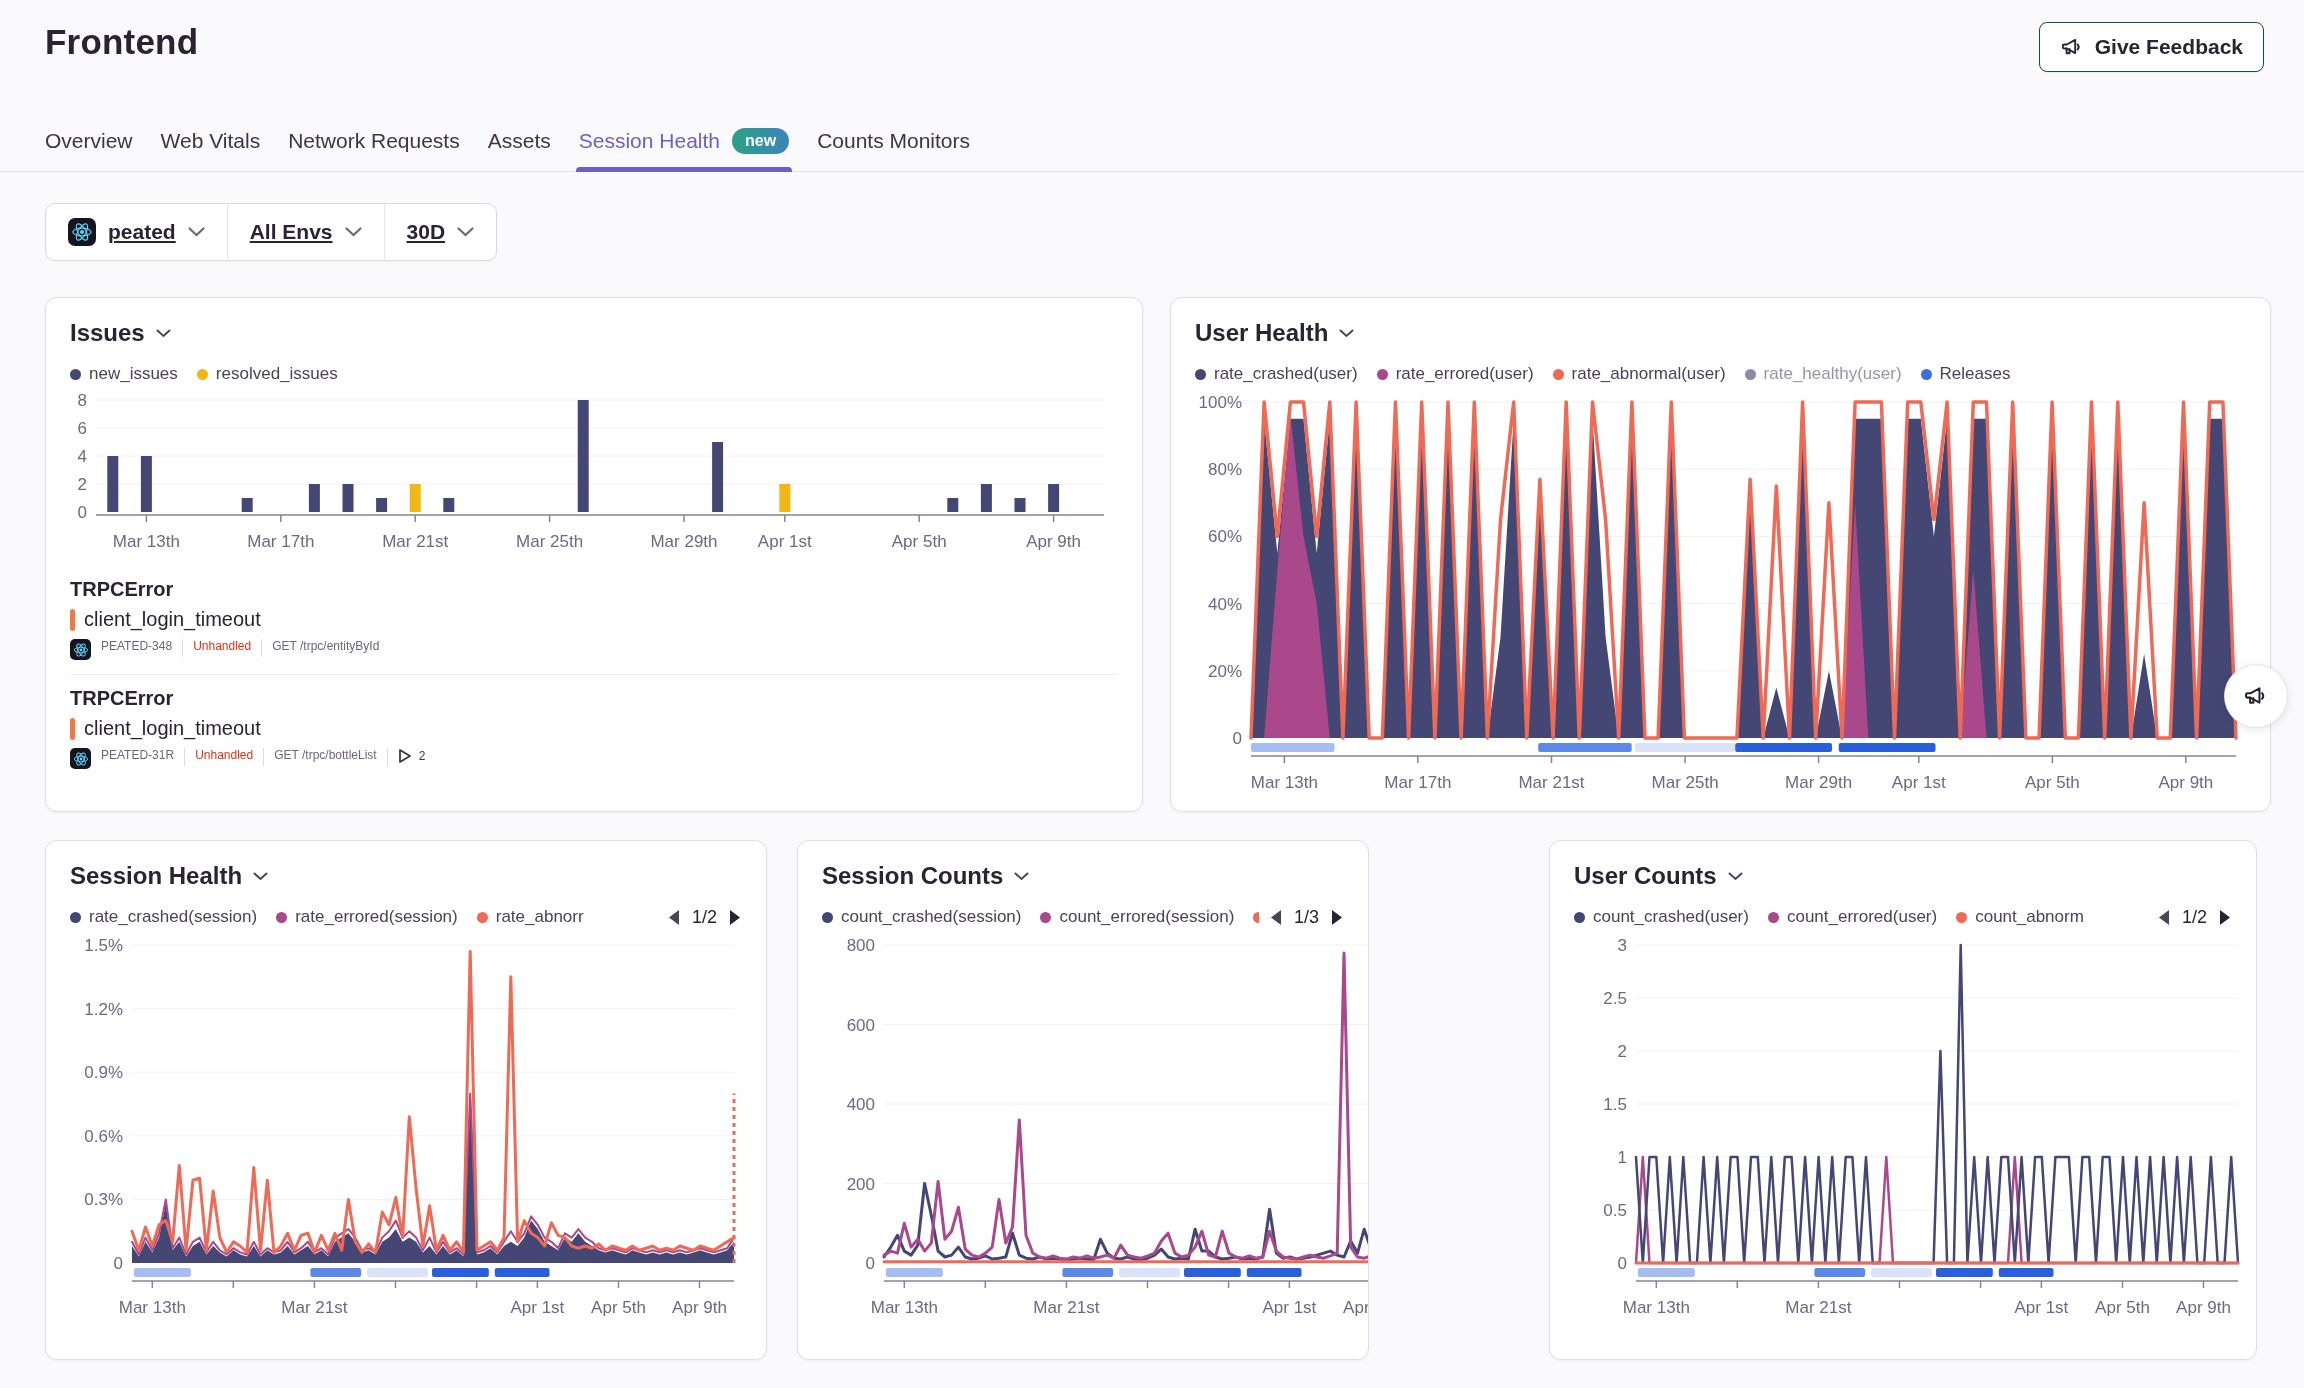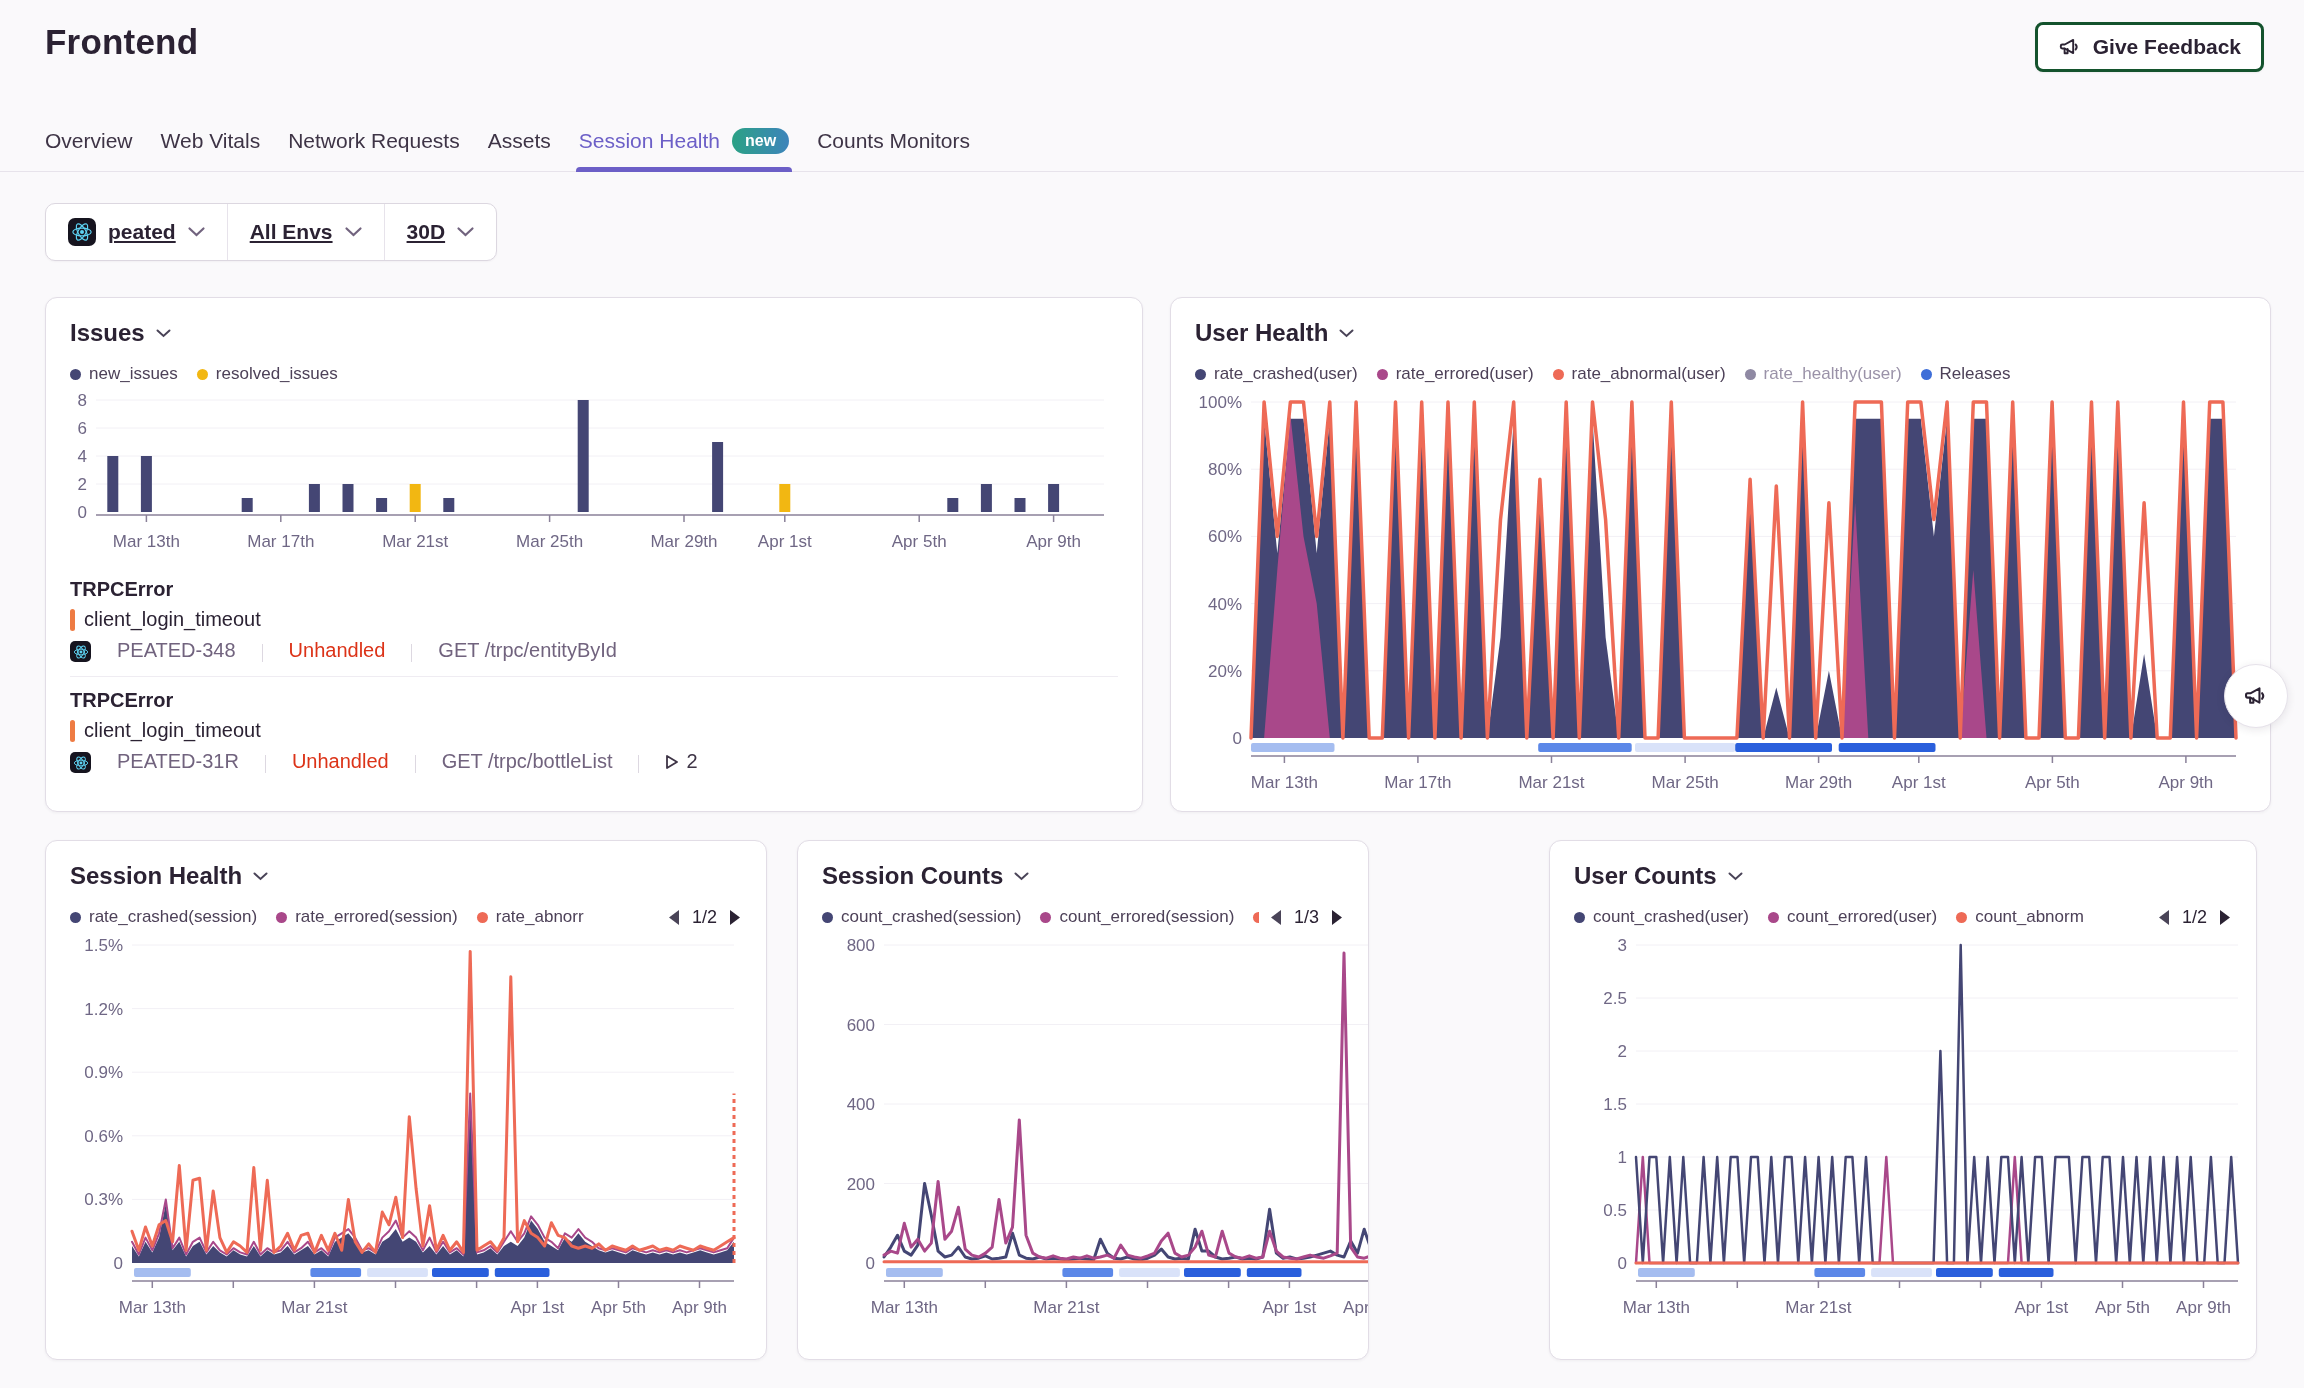--- a/index.html
+++ b/index.html
@@ -3,21 +3,21 @@
 <meta charset="utf-8">
 <style>
   * { margin:0; padding:0; box-sizing:border-box; }
   html,body { width:2304px; height:1388px; }
   body { font-family:"Liberation Sans", sans-serif; background:#FAF9FB; color:#2B2233; overflow:hidden; position:relative; }
 
   
   .page-header { position:absolute; top:22px; left:45px; right:40px; height:60px; }
   .page-title { font-size:35px; font-weight:700; letter-spacing:.2px; }
   .feedback-btn { position:absolute; right:0; top:0; height:50px; display:flex; align-items:center; gap:11px;
-    padding:0 20px; background:#fff; border:3px solid #14532d; border-radius:8px;
+    padding:0 20px; background:#fff; border:1px solid #14532d; border-radius:8px;
     font-size:21px; font-weight:700; color:#2B2233; box-shadow:0 1px 2px rgba(43,34,51,.06); cursor:pointer; }
 
   
   .tabs { position:absolute; top:110px; left:0; right:0; height:62px; border-bottom:1px solid #E7E3EB;
     display:flex; align-items:stretch; padding-left:45px; gap:28px; background:#FAF9FB; }
   .tab { display:flex; align-items:center; gap:12px; font-size:21px; color:#3E3446; position:relative; cursor:pointer; }
   .tab.active { color:#6C5FC7; }
   .tab.active::after { content:""; position:absolute; left:-3px; right:-3px; bottom:-1px; height:5px;
     background:#6C5FC7; border-radius:4px 4px 0 0; }
   .tab-badge { display:inline-block; padding:4px 13px; border-radius:20px; font-size:16px; font-weight:700;
@@ -52,21 +52,21 @@
   svg { overflow:visible; display:block; }
   .tick { font-size:17px; fill:#6F6785; }
 
   
   .issue-list { margin-top:4px; }
   .issue-entry { padding:12px 0 14px 0; }
   .issue-entry + .issue-entry { border-top:1px solid #EFECF2; }
   .issue-type { font-size:20px; font-weight:700; color:#2B2233; cursor:pointer; }
   .issue-culprit { margin-top:7px; display:flex; align-items:center; gap:9px; font-size:20px; color:#2B2233; }
   .level-bar { width:5px; height:22px; border-radius:3px; background:#EE7B43; flex:none; }
-  .issue-meta { margin-top:8px; display:flex; align-items:flex-end; gap:26px; font-size:20px; color:#71637E; }
+  .issue-meta { margin-top:8px; display:flex; align-items:flex-start; gap:10px; font-size:12px; color:#71637E; }
   .meta-chip { width:21px; height:21px; border-radius:5px; background:#16141F; display:flex; align-items:center; justify-content:center; flex:none; }
   .sep { width:1px; height:18px; background:#DDD8E1; flex:none; }
   .unhandled { color:#DC3318; }
   .replay { display:flex; align-items:center; gap:7px; color:#3E3446; }
 
   
   .fab { position:absolute; left:2224px; top:664px; width:64px; height:64px; border-radius:50%;
     background:#fff; border:1px solid #E6E2EA; box-shadow:0 2px 8px rgba(43,34,51,.10);
     display:flex; align-items:center; justify-content:center; cursor:pointer; z-index:5; }
 </style>

